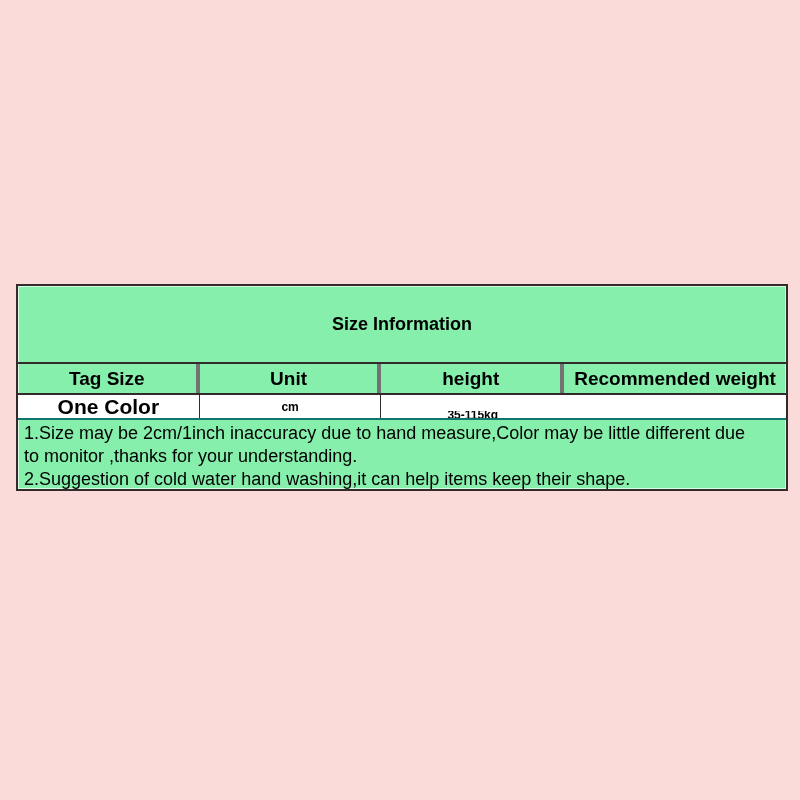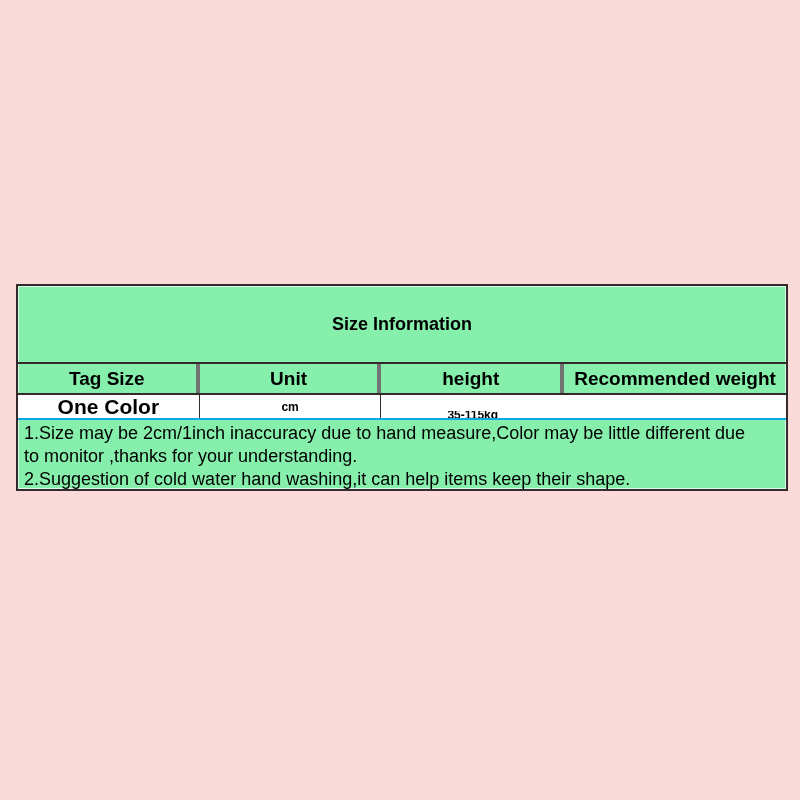--- a/index.html
+++ b/index.html
@@ -81,21 +81,21 @@
     overflow: hidden;
     white-space: nowrap;
     font-weight: bold;
   }
   .data-cell:last-child { border-right: none; margin-top: 16px; }
   .data-cell.tag-size {
     font-weight: bold;
     font-size: 21px;
   }
   .notes-section {
-    border-top: 2px solid #0ea5e9;
+    border-top: 2px solid #0f766e;
     box-sizing: border-box;
     height: 71px;
     padding: 2px 6px 0 6px;
     font-size: 18px;
     line-height: 23px;
     text-align: left;
     overflow: hidden;
   }
   .note-line {
     white-space: nowrap;

